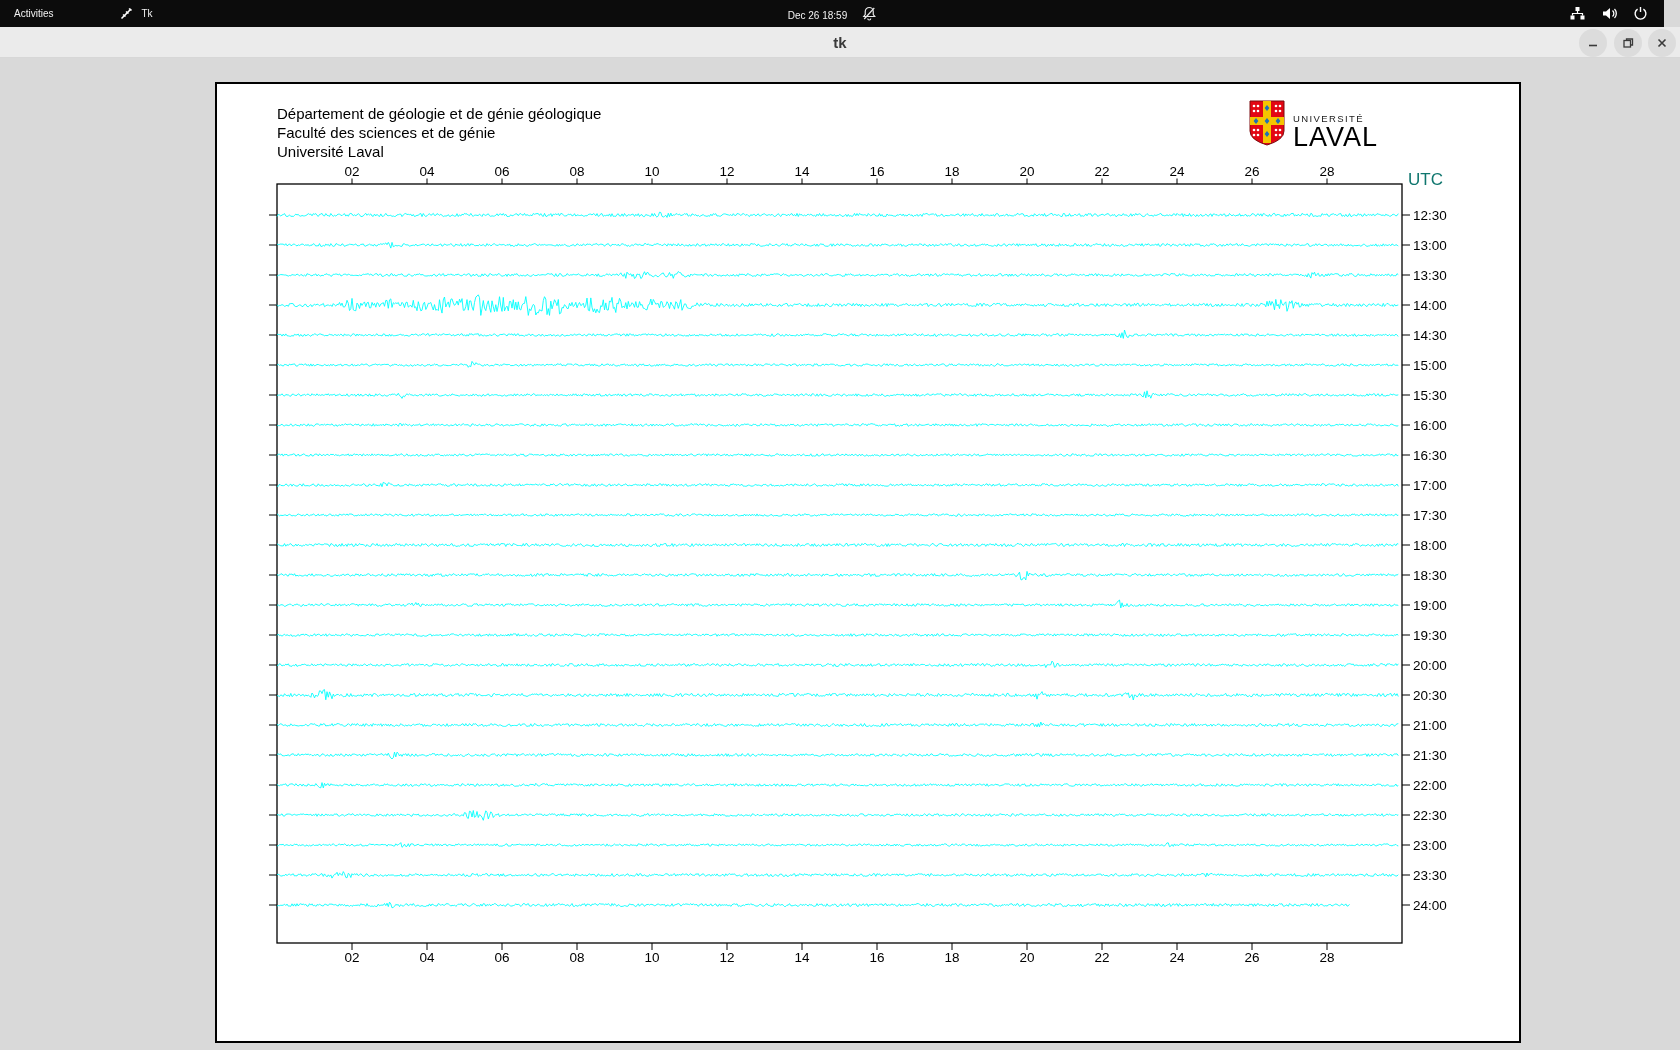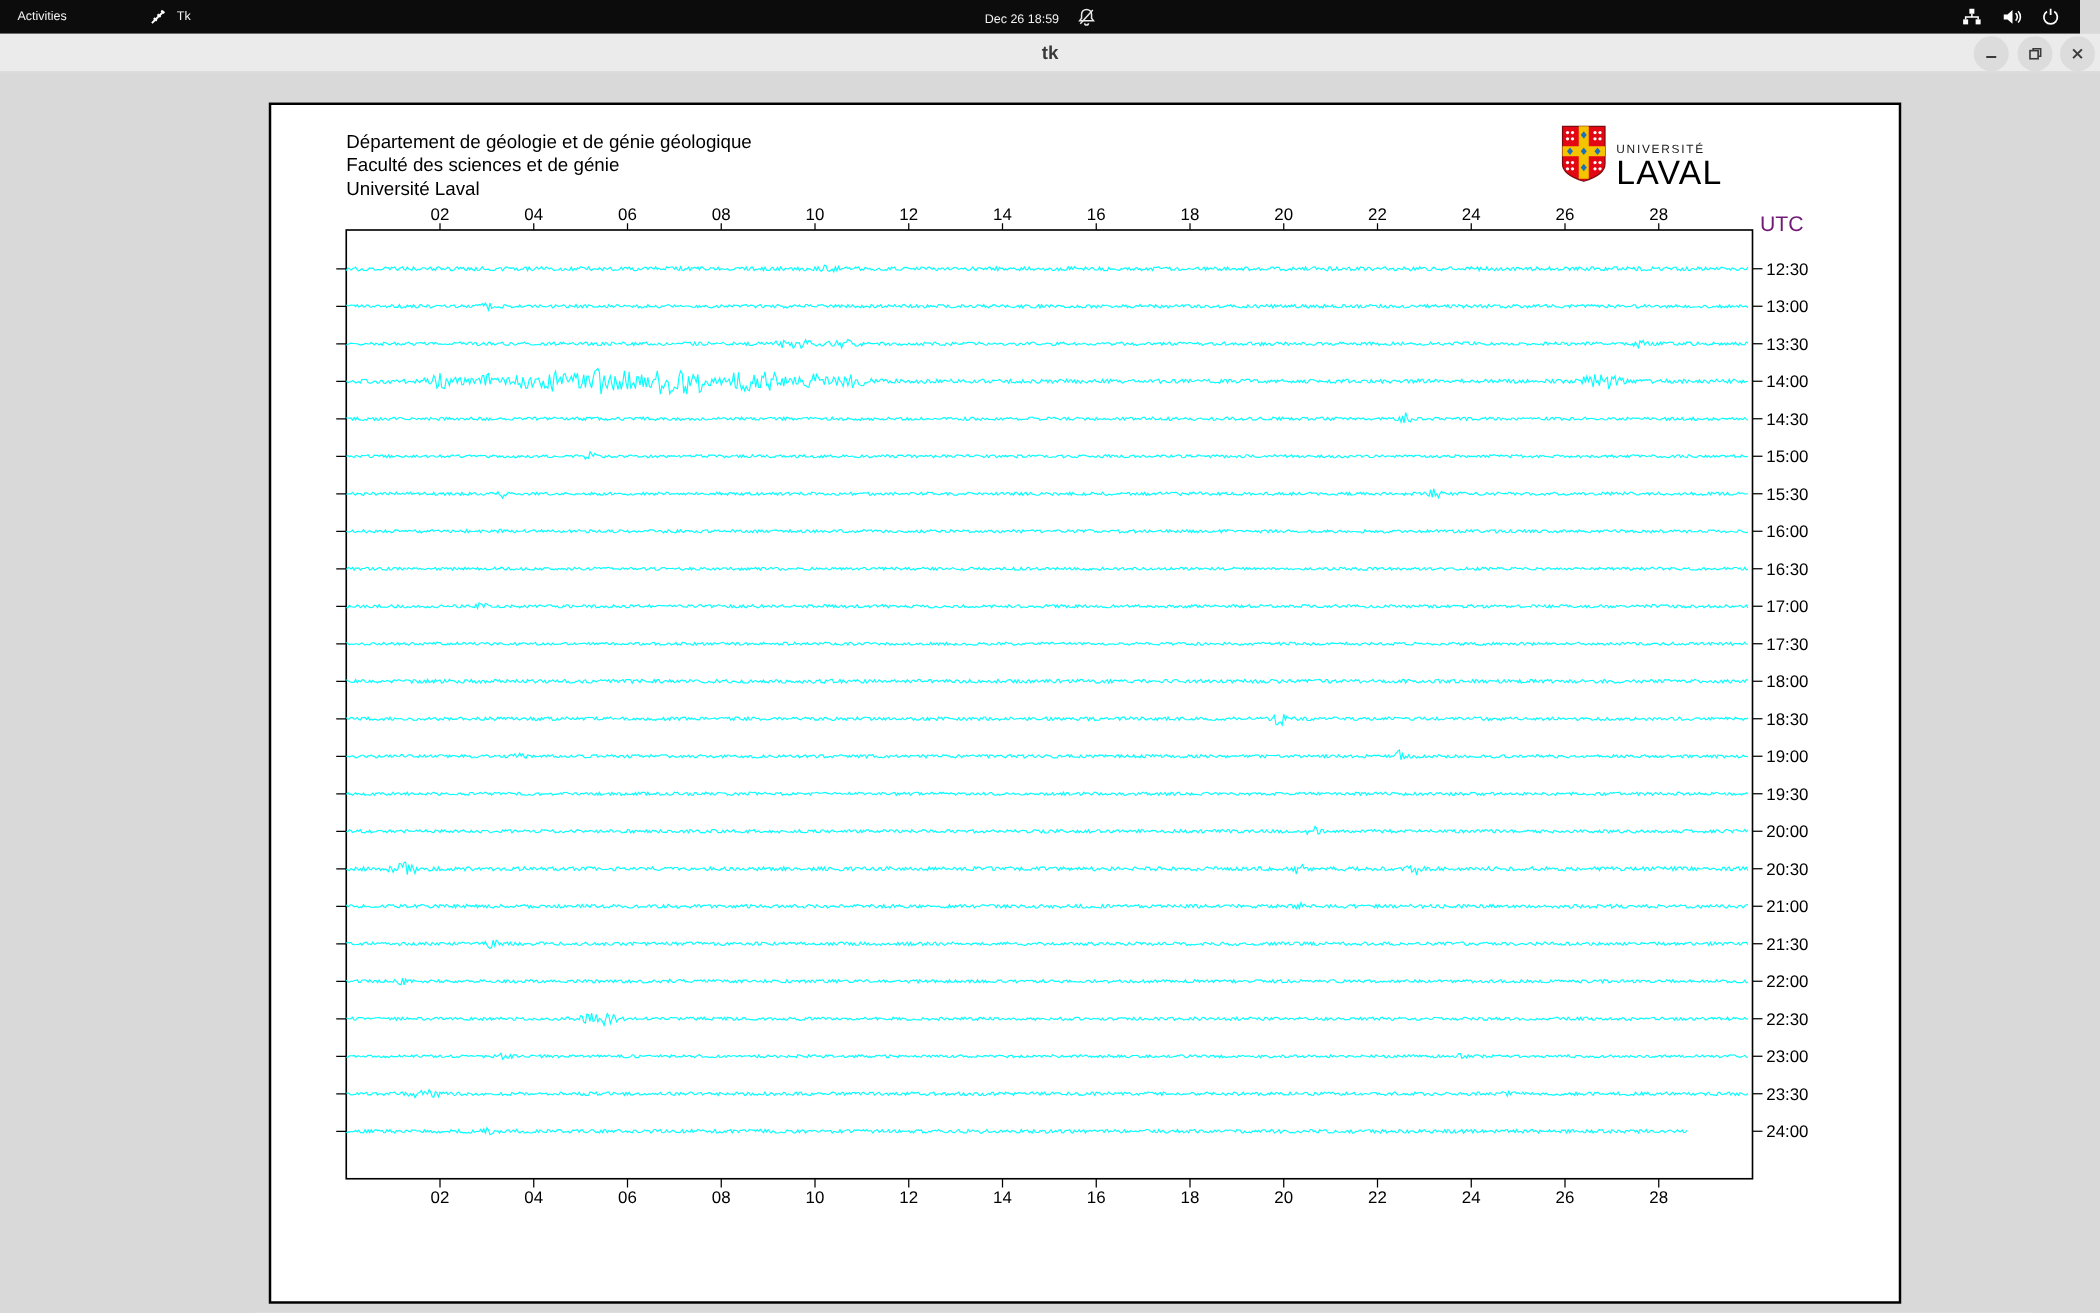--- a/index.html
+++ b/index.html
@@ -160,21 +160,21 @@
             <path d="M29 18 l2.4 3 -2.4 3 -2.4 -3 z"></path>
           </g>
         </svg>
       </span>
       <span class="txt">
         <div class="l1">UNIVERSITÉ</div>
         <div class="l2">LAVAL</div>
       </span>
     </div>
 
-    <div class="utc" style="color: #701a75; text-align: right;">UTC</div>
+    <div class="utc" style="color: #0f766e; text-align: right;">UTC</div>
 
     <svg id="plot-svg" width="1243" height="957" viewBox="0 0 1243 957">
         <rect x="60" y="100" width="1125" height="759" fill="none" stroke="#000000" stroke-width="1.3"></rect>
         <line x1="135" y1="94.5" x2="135" y2="100" stroke="#000000" stroke-width="1"></line>
         <text font-family="Liberation Sans, sans-serif" font-size="13.5" fill="#000000" x="135" y="92" text-anchor="middle">02</text>
         <line x1="135" y1="859" x2="135" y2="866" stroke="#000000" stroke-width="1"></line>
         <text font-family="Liberation Sans, sans-serif" font-size="13.5" fill="#000000" x="135" y="878" text-anchor="middle">02</text>
         <line x1="210" y1="94.5" x2="210" y2="100" stroke="#000000" stroke-width="1"></line>
         <text font-family="Liberation Sans, sans-serif" font-size="13.5" fill="#000000" x="210" y="92" text-anchor="middle">04</text>
         <line x1="210" y1="859" x2="210" y2="866" stroke="#000000" stroke-width="1"></line>

